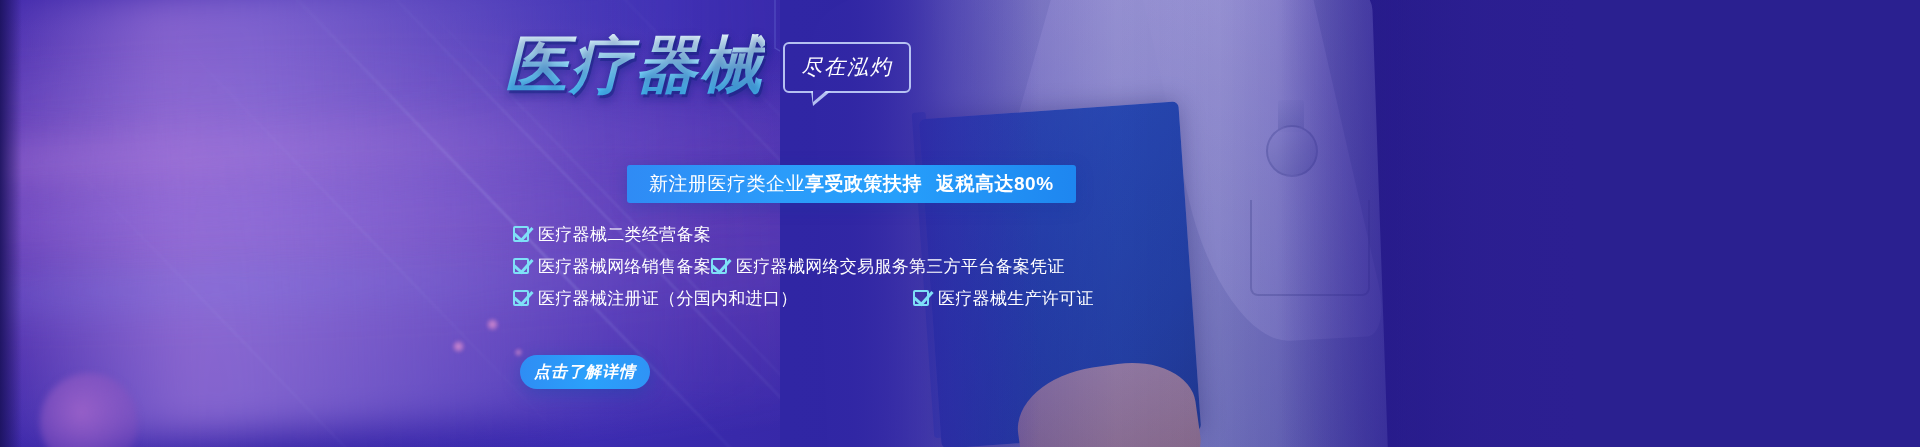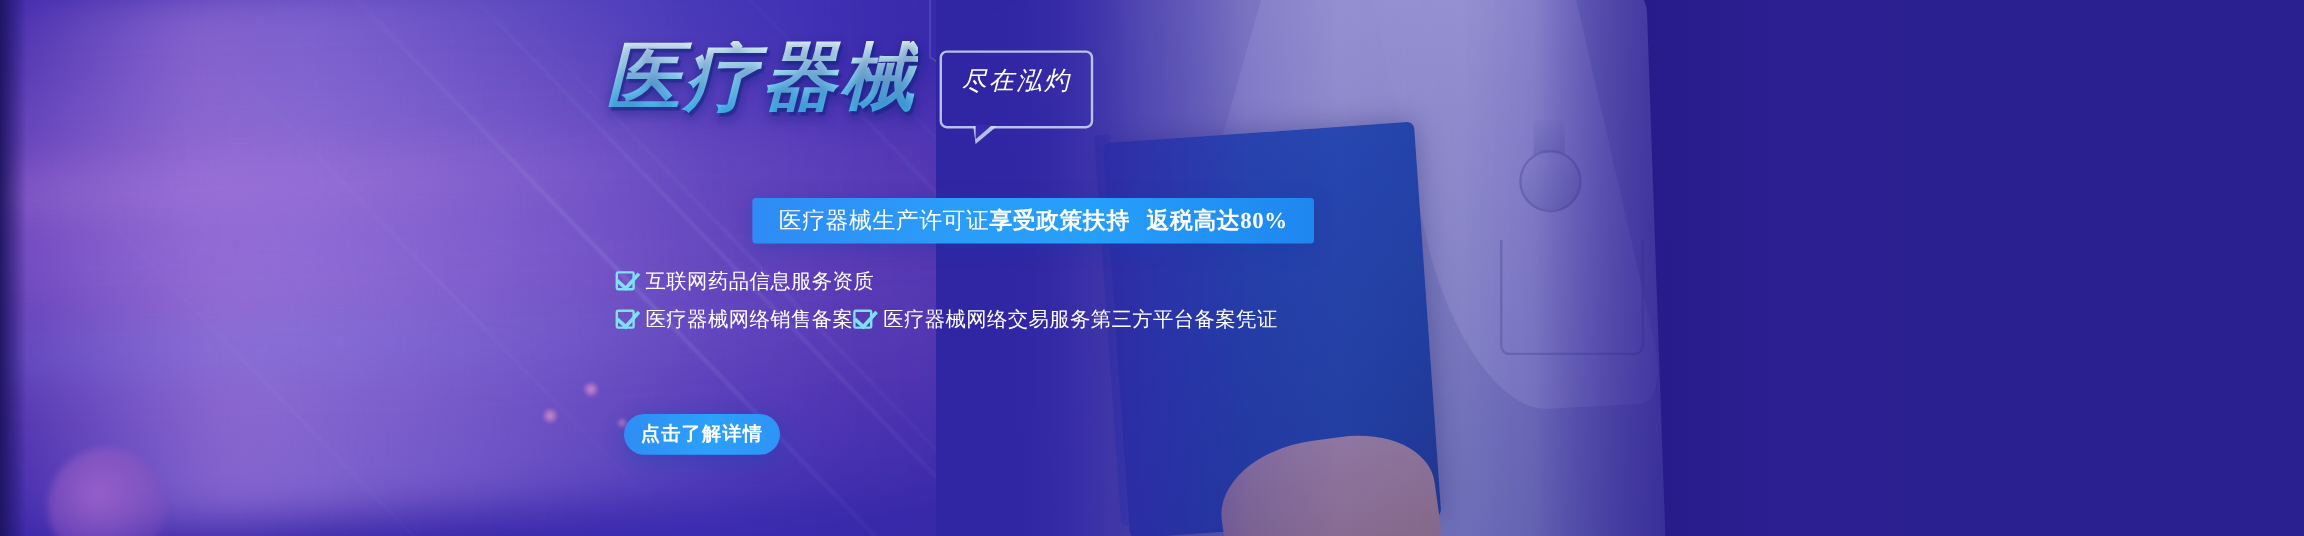--- a/index.html
+++ b/index.html
@@ -222,21 +222,21 @@
     -webkit-background-clip:text;
     background-clip:text;
     color:transparent;
     text-shadow:0 3px 10px rgba(10,30,120,0.45);
     filter:drop-shadow(2px 3px 0 rgba(22,36,130,0.55));
   }
   .bubble {
     position:relative;
     margin-left:18px;
     margin-top:8px;
-    padding:9px 16px 24px;
+    padding:9px 16px 10px;
     border:2px solid rgba(205,220,255,0.85);
     border-radius:6px;
     color:#ffffff;
     font-size:21px;
     font-style:italic;
     letter-spacing:2px;
     white-space:nowrap;
   }
   .bubble:after {
     content:"";
@@ -283,21 +283,21 @@
     padding:0 22px;
     display:flex; align-items:center;
     background:linear-gradient(90deg,#2f8bf5 0%, #2b9cfa 35%, #269ffb 60%, #1e86f0 100%);
     border-radius:3px;
     color:#ffffff;
     font-size:19px;
     letter-spacing:0.5px;
     white-space:nowrap;
     box-shadow:0 4px 16px rgba(20,60,160,0.35);
   }
-  .subbar .bold { font-weight:bold;font-family:Liberation Serif, serif; }
+  .subbar .bold { font-weight:bold; }
   .subbar .sep { display:inline-block; width:14px; }
 
   .checklist {
     position:absolute; left:8px; top:218px;
     width:880px;
   }
   .check-row {
     display:flex;
     align-items:center;
     height:32px;
@@ -326,27 +326,28 @@
     content:"";
     position:absolute;
     left:3px; top:-5px;
     width:8px; height:15px;
     border-right:3px solid #7fe0f7;
     border-bottom:3px solid #7fe0f7;
     transform:rotate(42deg);
   }
 
   .cta {
-    position:absolute; left:15px; top:345px;
+    position:absolute; left:15px; top:355px;
     width:130px; height:34px;
     display:flex; align-items:center; justify-content:center;
     background:linear-gradient(92deg,#2f8df4 0%, #2aa1fb 55%, #2f93f6 100%);
     border-radius:17px;
     color:#ffffff;
     font-size:16px;
+    font-style:italic;
     font-weight:bold;
     letter-spacing:1px;
     box-shadow:0 5px 18px rgba(20,70,170,0.45);
     cursor:pointer;
   }
 
   .vignette-left {
     position:absolute; left:0; top:0;
     width:22px; height:100%;
     background:linear-gradient(90deg, rgba(26,18,92,0.9), rgba(26,18,92,0));
@@ -432,46 +433,56 @@
   <div class="content">
 
     <div class="headline-row">
       <div class="headline-1">医疗器械</div>
       <div class="bubble">尽在泓灼</div>
     </div>
 
     <div class="glow-under"></div>
 
     <div class="subbar">
-      <span>医疗器械生产许可证</span>
+      <span>新注册医疗类企业</span>
         <span class="bold">享受政策扶持</span>
         <span class="sep"></span>
         <span class="bold">返税高达80%</span>
     </div>
 
     <div class="checklist">
 
       <div class="check-row">
         <div class="check-item col-a">
           <span class="cb"></span>
-          <span>互联网药品信息服务资质</span>
+          <span>医疗器械二类经营备案</span>
         </div>
       </div>
 
       <div class="check-row">
         <div class="check-item col-c">
           <span class="cb"></span>
           <span>医疗器械网络销售备案</span>
         </div>
         <div class="check-item wide-a">
           <span class="cb"></span>
           <span>医疗器械网络交易服务第三方平台备案凭证</span>
         </div>
       </div>
 
+      <div class="check-row">
+        <div class="check-item wide-a">
+          <span class="cb"></span>
+          <span>医疗器械注册证（分国内和进口）</span>
+        </div>
+        <div class="check-item col-c">
+          <span class="cb"></span>
+          <span>医疗器械生产许可证</span>
+        </div>
+      </div>
 
     </div>
 
     <div class="cta">点击了解详情</div>
 
   </div>
 
   <div class="vignette-left"></div>
 </div>
 

